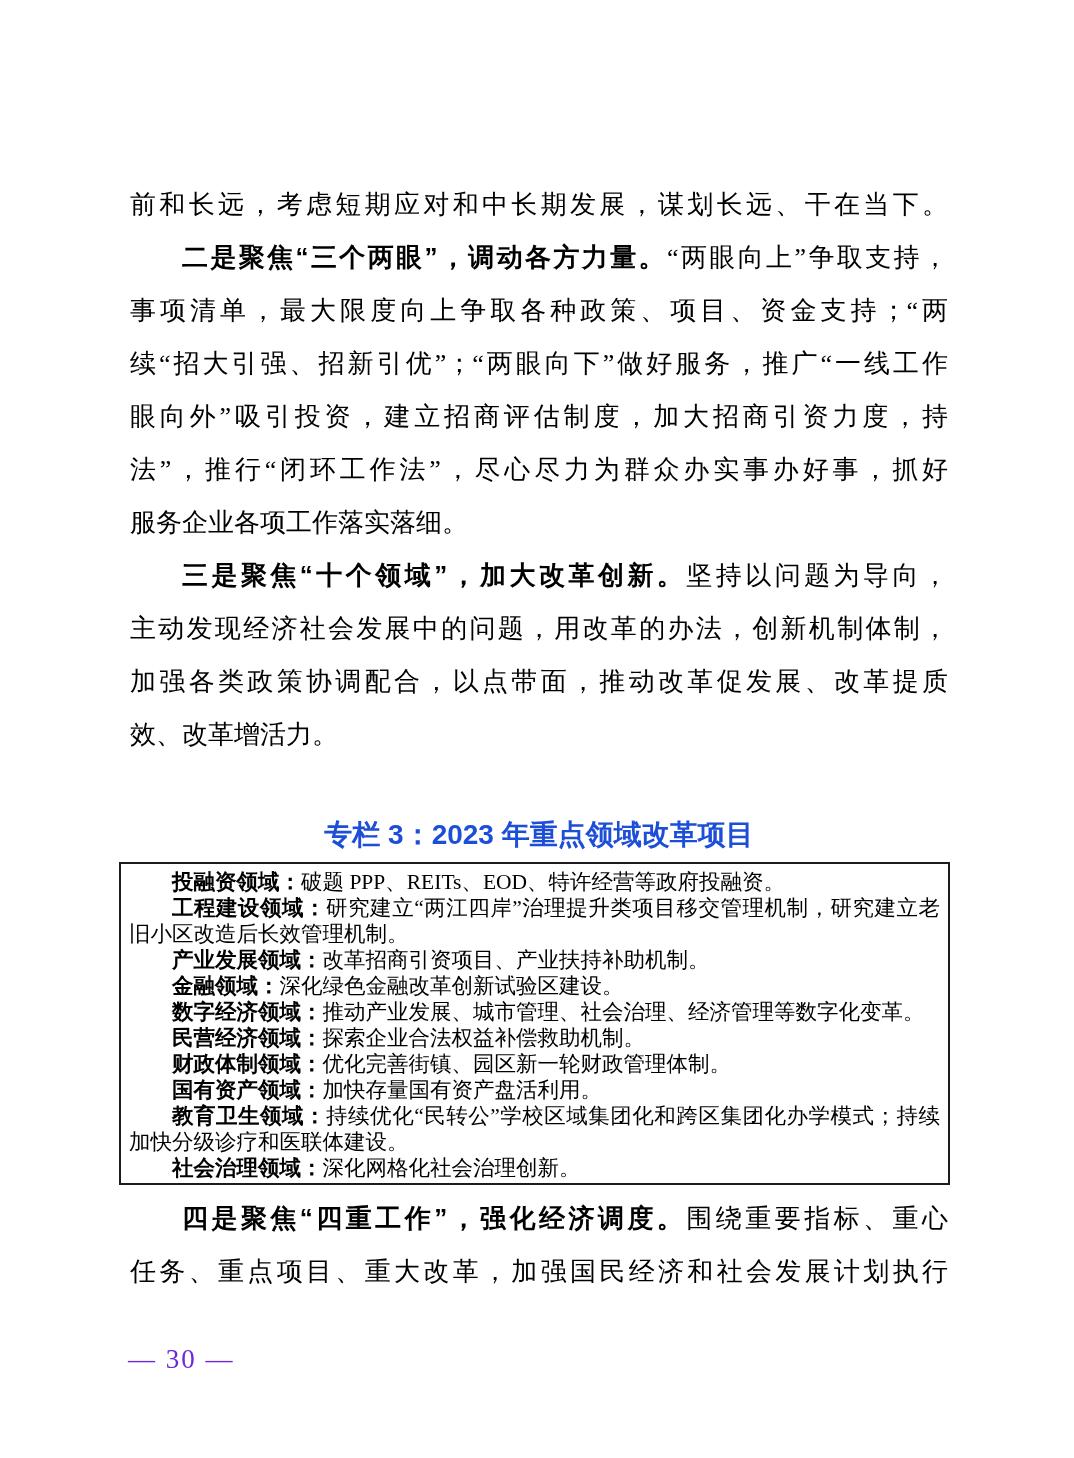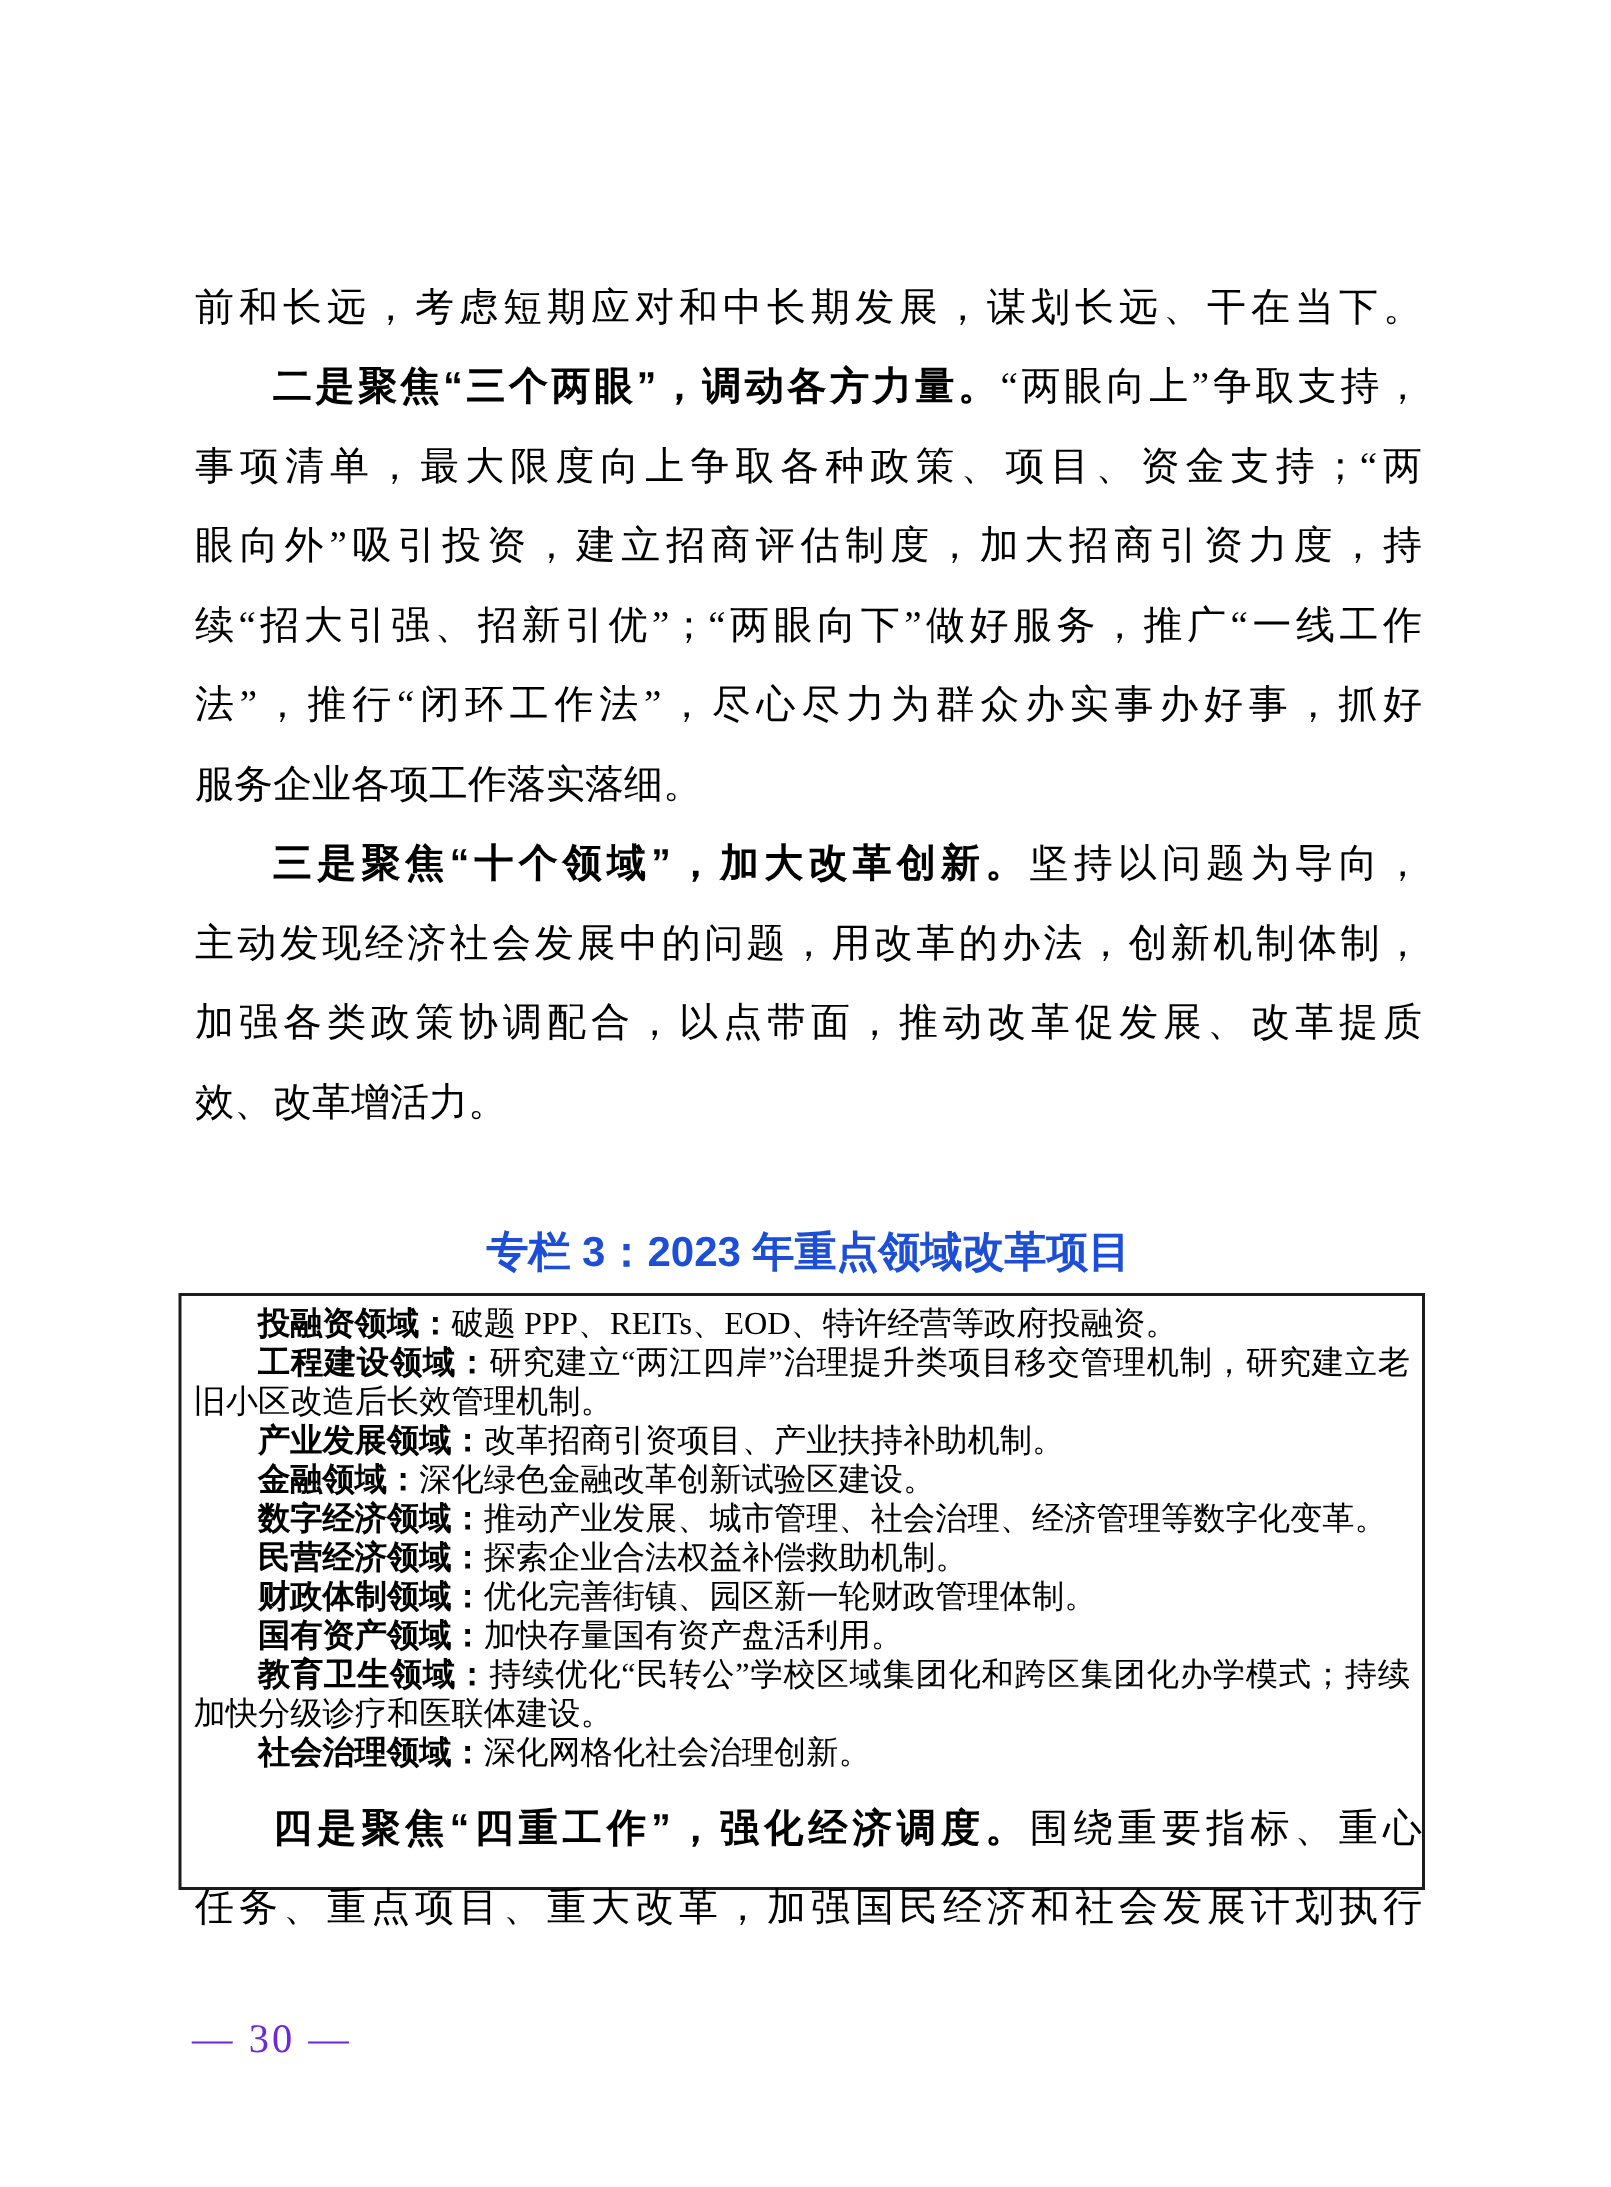--- a/index.html
+++ b/index.html
@@ -52,21 +52,21 @@
     font-size: 28px;
     line-height: 46px;
     color: #1d4ed8;
   }
   
   #reformBox {
     position: absolute;
     left: 119px;
     top: 862px;
     width: 831px;
-    height: 398px;
+    height: 323px;
     box-sizing: border-box;
     border: 2px solid #1c1c1c;
     padding: 5px 8px 5px 8px;
     font-size: 21.5px;
     line-height: 26px;
     overflow: hidden;
   }
   .box-item {
     text-align: justify;
     text-indent: 2em;
@@ -97,22 +97,22 @@
 </style>
 </head>
 <body>
 
 <div class="page">
 
   <section id="bodyText">
       <div class="line fill"><span>前和长远，考虑短期应对和中长期发展，谋划长远、干在当下。</span></div>
       <div class="line fill indent"><span class="lead">二是聚焦“三个两眼”，调动各方力量。</span><span>“两眼向上”争取支持，</span></div>
       <div class="line fill"><span>事项清单，最大限度向上争取各种政策、项目、资金支持；“两</span></div>
+      <div class="line fill"><span>续“招大引强、招新引优”；“两眼向下”做好服务，推广“一线工作</span></div>
       <div class="line fill"><span>眼向外”吸引投资，建立招商评估制度，加大招商引资力度，持</span></div>
-      <div class="line fill"><span>续“招大引强、招新引优”；“两眼向下”做好服务，推广“一线工作</span></div>
       <div class="line fill"><span>法”，推行“闭环工作法”，尽心尽力为群众办实事办好事，抓好</span></div>
       <div class="line"><span>服务企业各项工作落实落细。</span></div>
       <div class="line fill indent"><span class="lead">三是聚焦“十个领域”，加大改革创新。</span><span>坚持以问题为导向，</span></div>
       <div class="line fill"><span>主动发现经济社会发展中的问题，用改革的办法，创新机制体制，</span></div>
       <div class="line fill"><span>加强各类政策协调配合，以点带面，推动改革促发展、改革提质</span></div>
       <div class="line"><span>效、改革增活力。</span></div>
     </section>
 
   <h2 id="boxTitle">专栏 3：2023 年重点领域改革项目</h2>
 

